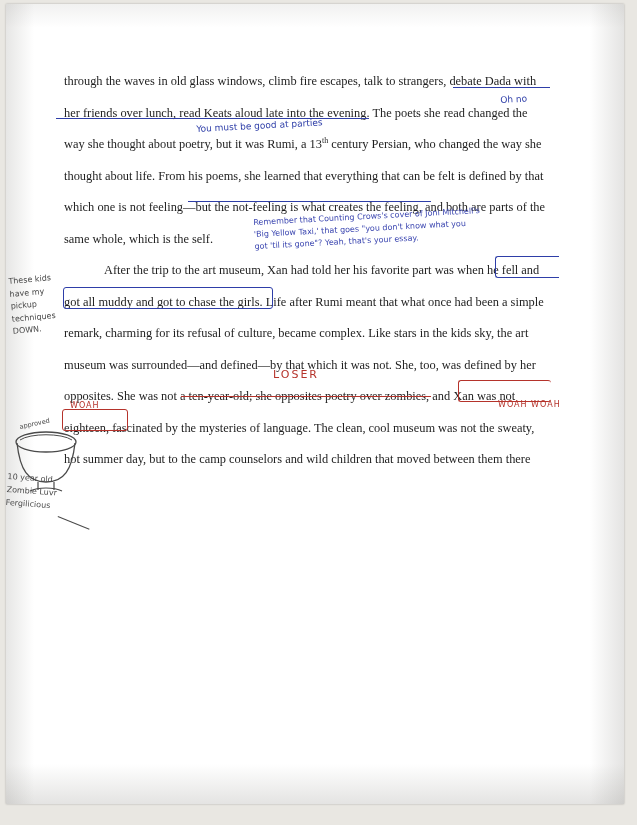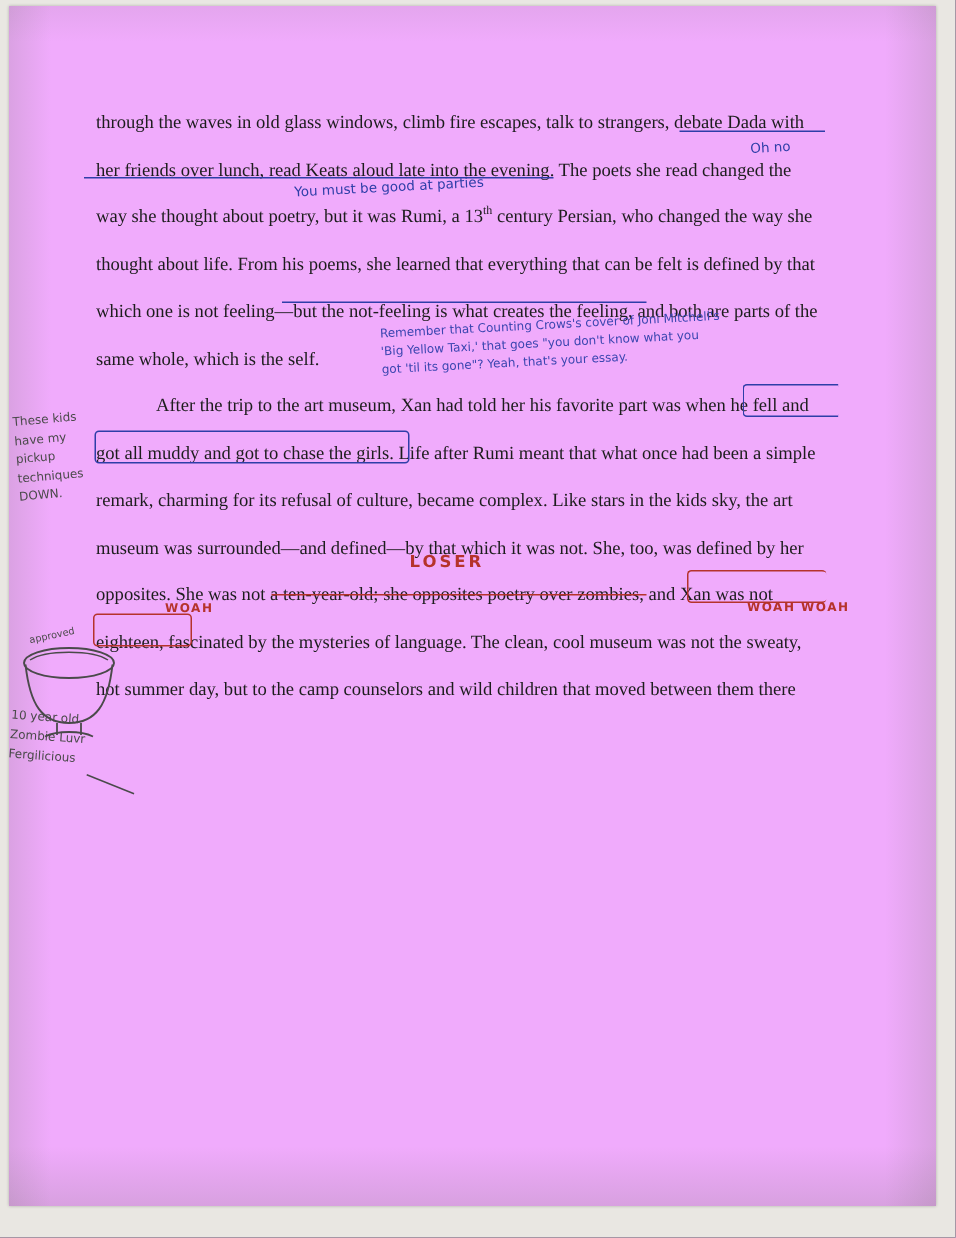--- a/index.html
+++ b/index.html
@@ -17,21 +17,21 @@
     overflow: hidden;
     background: #e9e7e2;
   }
   
   #sheet {
     position: absolute;
     left: 6px;
     top: 4px;
     width: 618px;
     height: 800px;
-    background: #f0abfc;
+    background: #ffffff;
     box-shadow: 0 0 2px rgba(0,0,0,.25);
   }
   #sheet:before {
     
     content: "";
     position: absolute;
     inset: 0;
     background:
       linear-gradient(90deg, rgba(120,118,112,.18) 0px, rgba(255,255,255,0) 28px),
       linear-gradient(270deg, rgba(120,118,112,.20) 0px, rgba(255,255,255,0) 34px),
@@ -73,21 +73,21 @@
   }
   .hand {
     position: absolute;
     font-family: "DejaVu Sans", sans-serif;
     white-space: pre;
     line-height: 1.15;
   }
   .blue   { color: #2e3ea8; }
   .blue2  { color: #3b46b0; }
   .pencil { color: #4a4a4a; }
-  .red    { color: #b5332b; font-weight: bold; }
+  .red    { color: #b5332b; }
 
   .ul {
     position: absolute;
     height: 0;
     border-bottom: 1.3px solid #2e3ea8;
   }
   .ul.pencil-line { border-bottom: 1.3px solid #4a4a4a; }
   .ul.red-line    { border-bottom: 1.4px solid #b5332b; }
 
   .box {
@@ -156,21 +156,21 @@
       <div class="hand red med" style="left:267px; top:365px; letter-spacing:2px;">LOSER</div>
 
       <div class="ul red-line" style="left:175px; top:392px; width:250px; border-color:#b5332b;"></div>
 
       <div class="box red-box" style="left:452px; top:376px; width:92px; height:20px; border-right:none;"></div>
 
       <div class="box red-box" style="left:56px; top:405px; width:64px; height:20px;"></div>
 
       <div class="hand red xsmall" style="left:492px; top:396px; letter-spacing:1px;">WOAH WOAH</div>
 
-      <div class="hand red xsmall" style="left:64px; top:397px; letter-spacing:1px;margin-left:40px;">WOAH</div>
+      <div class="hand red xsmall" style="left:64px; top:397px; letter-spacing:1px;">WOAH</div>
 
       <svg style="position:absolute; left:2px; top:414px;" width="80" height="100" viewBox="0 0 80 100">
         <ellipse cx="38" cy="24" rx="30" ry="10" fill="none" stroke="#4a4a4a" stroke-width="1.3"></ellipse>
         <path d="M9 25 C12 52, 20 64, 38 64 C56 64, 64 52, 67 25" fill="none" stroke="#4a4a4a" stroke-width="1.3"></path>
         <path d="M30 64 L30 72 M46 64 L46 72" stroke="#4a4a4a" stroke-width="1.2" fill="none"></path>
         <path d="M22 73 C30 69, 46 69, 54 73" stroke="#4a4a4a" stroke-width="1.2" fill="none"></path>
         <path d="M12 22 C22 15, 54 15, 64 22" stroke="#4a4a4a" stroke-width="1" fill="none"></path>
       </svg>
       <div class="hand pencil rot-neg12" style="left:13px; top:420px; font-size:6.5px;">approved</div>
 

